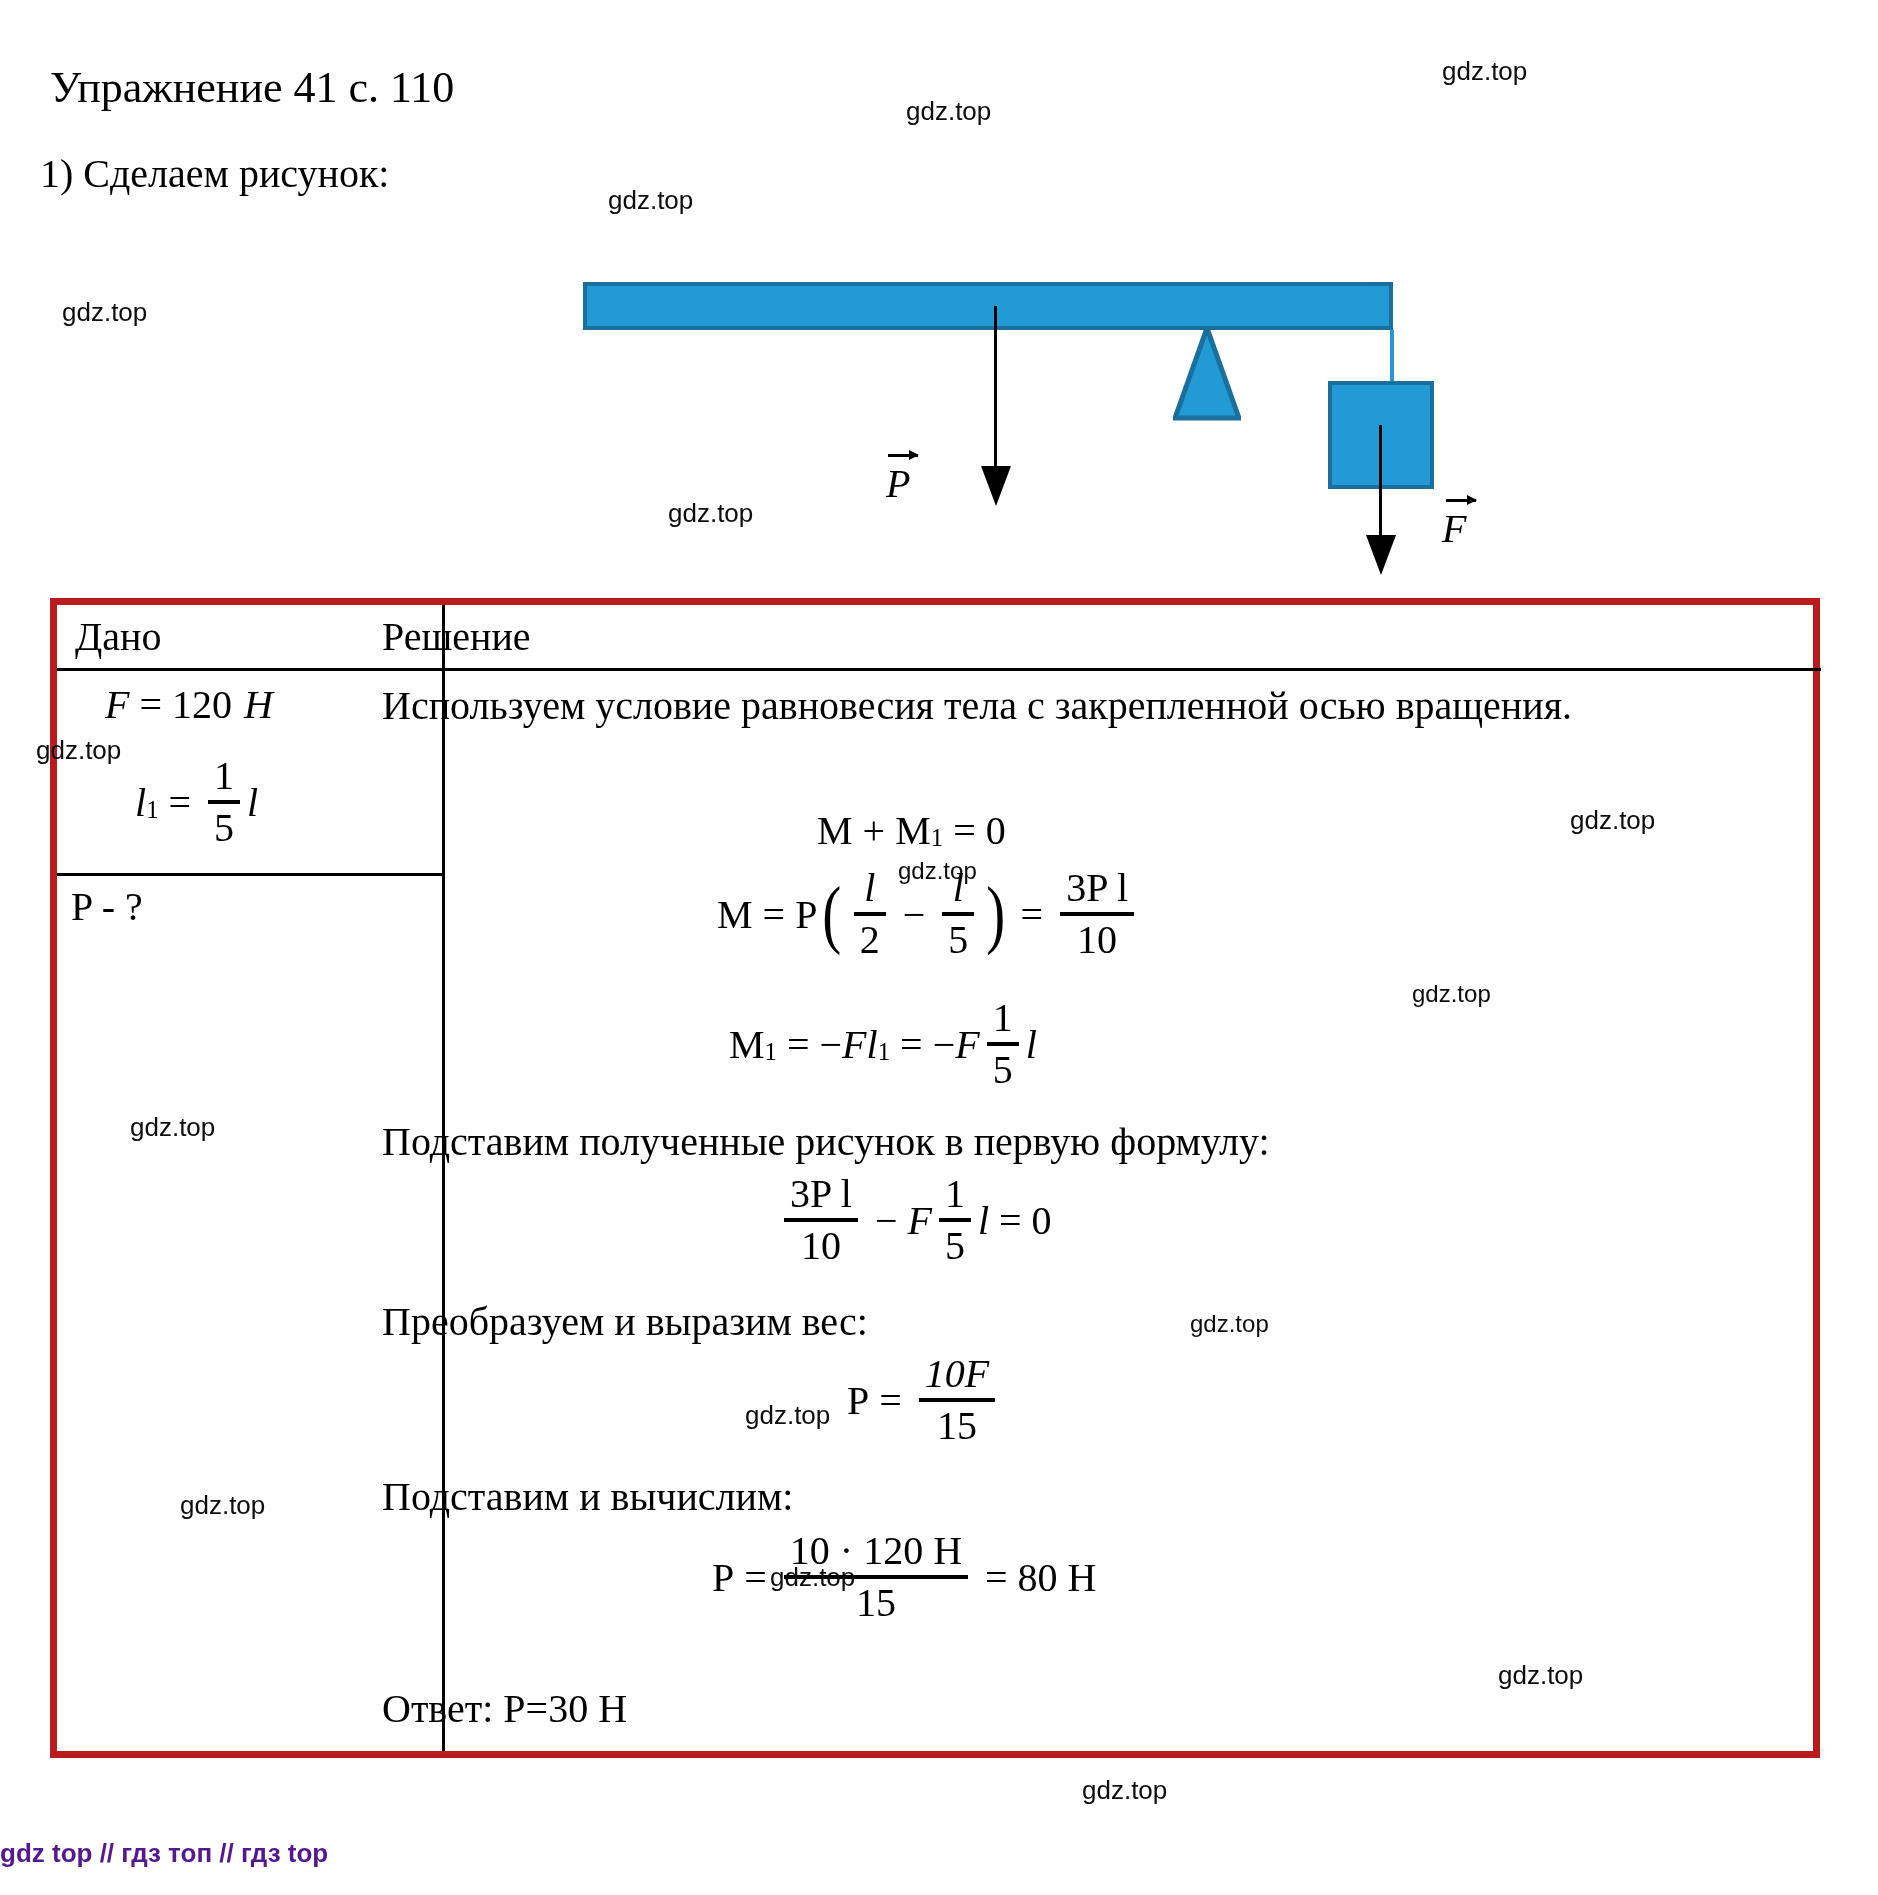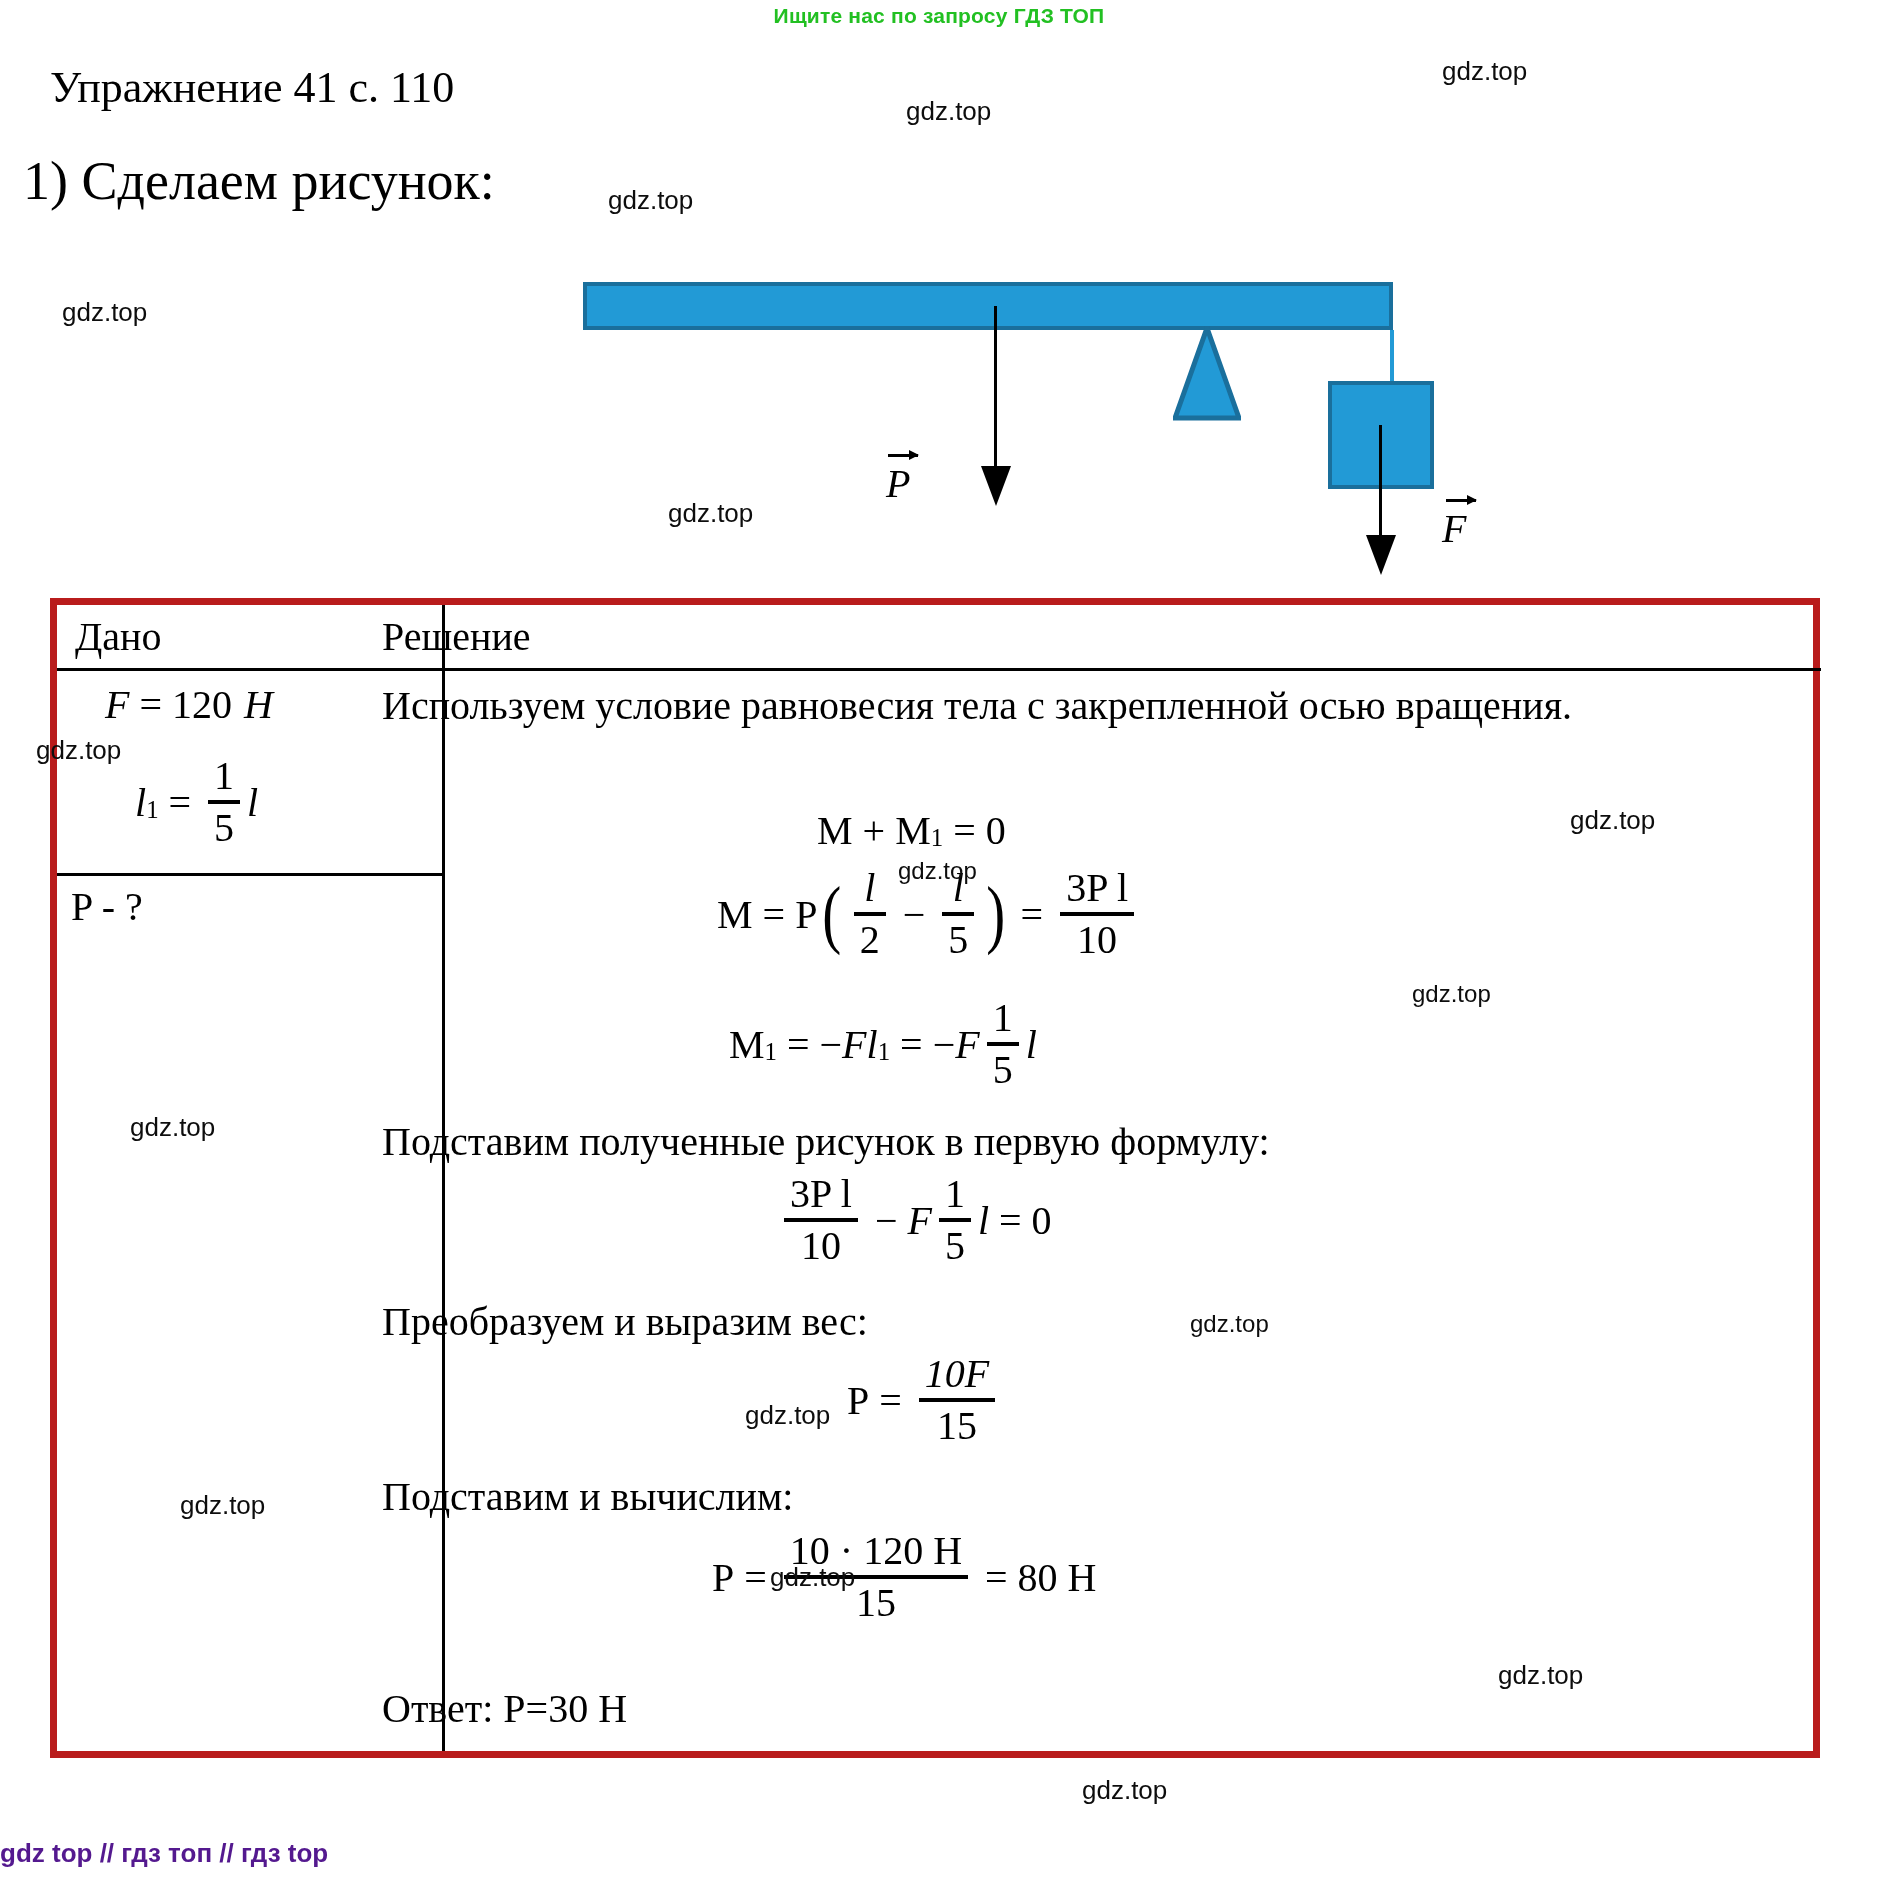--- a/index.html
+++ b/index.html
@@ -37,23 +37,23 @@
   .h-title {
     position: absolute;
     left: 50px;
     top: 62px;
     font-size: 44px;
     font-family: "Liberation Serif", serif;
     white-space: nowrap;
   }
   .h-sub {
     position: absolute;
-    left: 23px;
+    left: 40px;
     top: 150px;
-    font-size: 54px;
+    font-size: 40px;
     font-family: "Liberation Serif", serif;
     white-space: nowrap;
   }
 
   
   .wm {
     position: absolute;
     font-family: "Liberation Sans", "DejaVu Sans", sans-serif;
     color: #0d0d0d;
     white-space: nowrap;
@@ -226,21 +226,20 @@
     font-weight: bold;
     color: #54198f;
     white-space: nowrap;
   }
 </style>
 </head>
 <body>
 
 <div id="page">
 
-  <div class="promo">Ищите нас по запросу ГДЗ ТОП</div>
 
   <div class="h-title">Упражнение 41 с. 110</div>
   <div class="h-sub">1) Сделаем рисунок:</div>
 
   <div>
     <div class="beam"></div>
 
     <div class="fulcrum">
       <svg width="68" height="96" viewBox="0 0 68 96">
         <polygon points="34,2 66,92 2,92" fill="#229ad6" stroke="#1a6f9c" stroke-width="5"></polygon>

